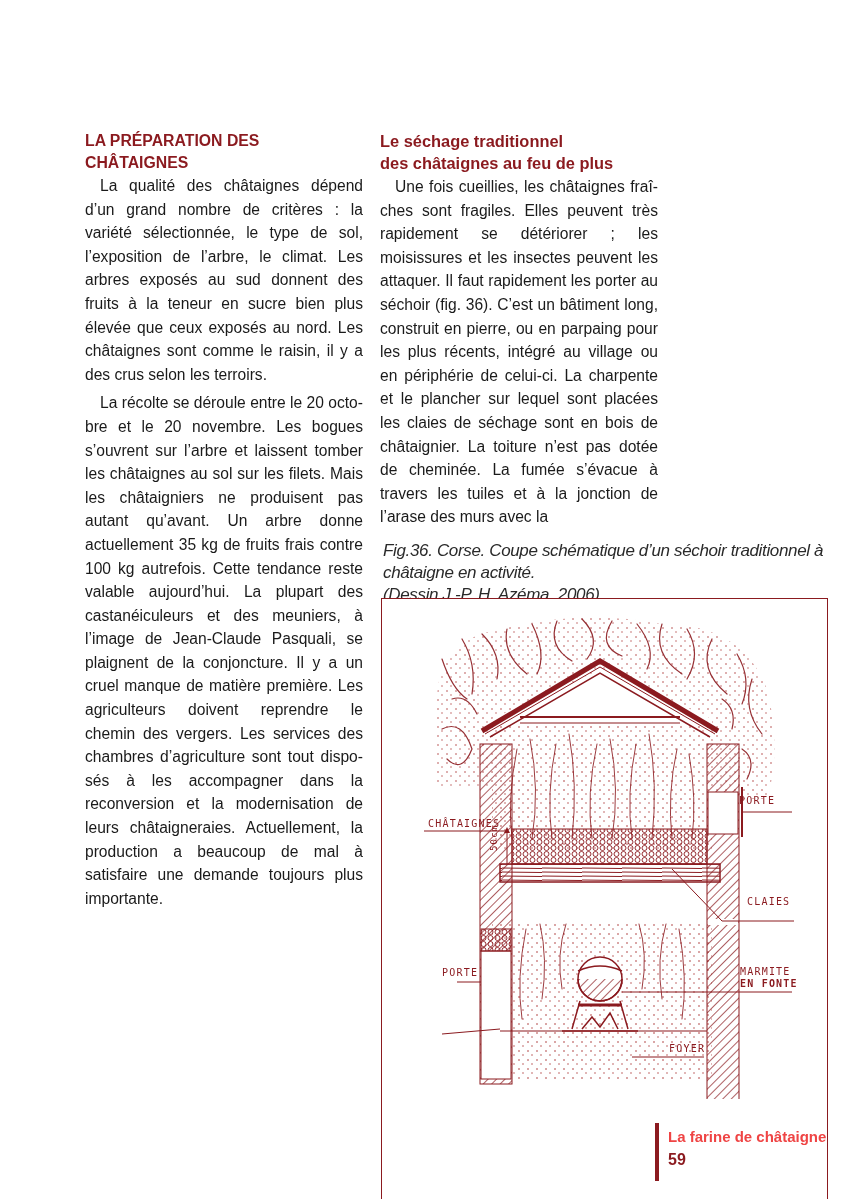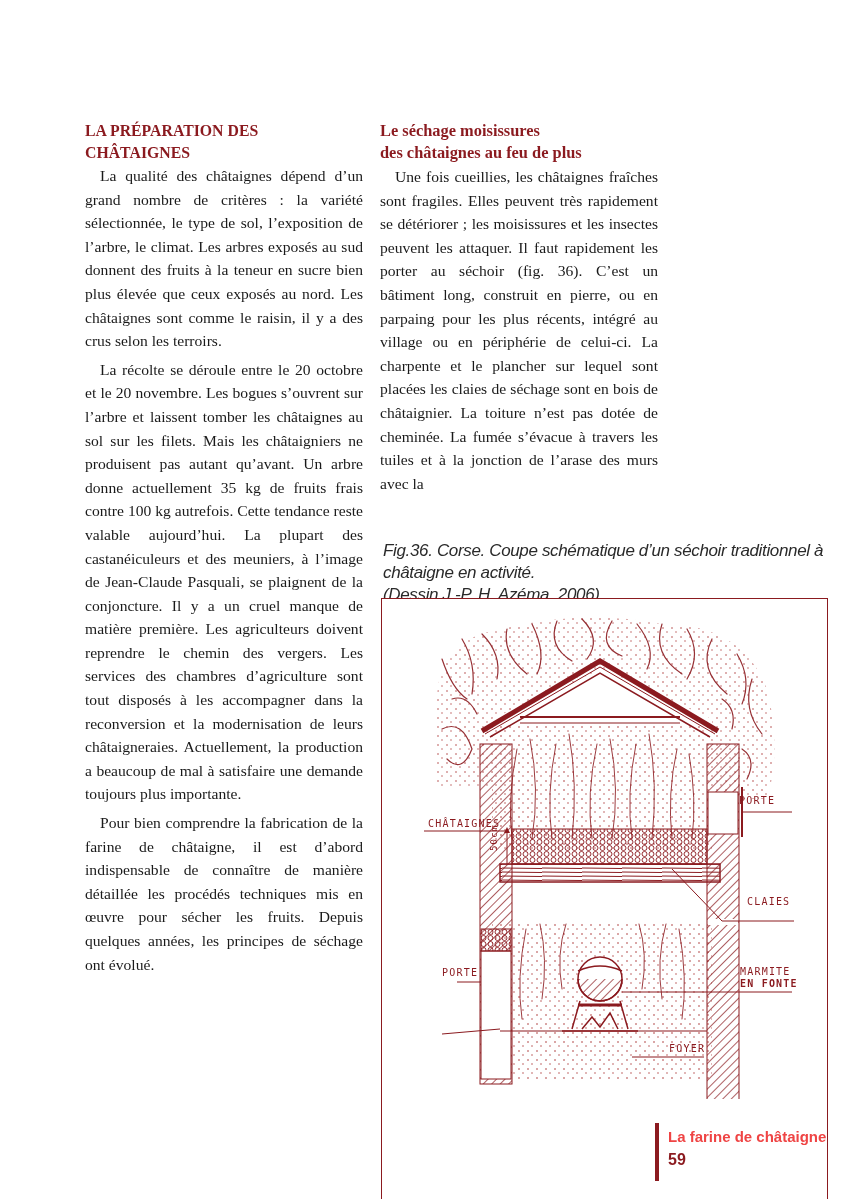--- a/index.html
+++ b/index.html
@@ -1,18 +1,18 @@
 <!DOCTYPE html>
 <html><head>
   <meta charset="utf-8">
   <style>
     html, body { margin: 0; padding: 0; background: #ffffff; }
     body { width: 854px; height: 1199px; position: relative; overflow: hidden;
       font-family: "Liberation Sans", "DejaVu Sans", sans-serif; color: #1a1a1a; }
-    .col { position: absolute; top: 120px; width: 278px; font-size: 15.6px; line-height: 23.6px; font-family: Liberation Serif, serif; }
+    .col { position: absolute; top: 130px; width: 278px; font-size: 15.6px; line-height: 23.6px; }
     .col-left { left: 85px; }
     .col-right { left: 380px; }
     .heading { color: #8b1a1f; font-weight: bold; font-size: 15.8px; line-height: 22px; margin: 0; }
     .heading-left { letter-spacing: 0px; }
     .heading-right { font-size: 16.4px; line-height: 22px; margin-bottom: 1px; }
     p.para { margin: 0 0 5px 0; text-align: justify; text-indent: 15px; hyphens: manual; }
     .caption { position: absolute; left: 383px; top: 540px; width: 450px; font-style: italic;
       font-size: 17px; line-height: 22px; color: #2a2a2a; letter-spacing: -0.35px; }
     .figure { position: absolute; left: 381px; top: 598px; width: 447px; height: 603px;
       border: 1.5px solid #8b1a1f; box-sizing: border-box; background: #fff; }
@@ -23,26 +23,25 @@
     .footer-title { font-weight: bold; font-size: 15px; color: #ef4444; line-height: 22px; margin-top: 3px; }
     .footer-page { font-weight: bold; font-size: 16px; color: #8b1a1f; line-height: 24px; }
   </style>
 </head>
 <body>
 
 <div class="col col-left">
   <h2 class="heading heading-left">LA PRÉPARATION DES CHÂTAIGNES</h2>
   <p class="para">La qualité des châtaignes dépend d’un grand nombre de critères : la variété sélectionnée, le type de sol, l’exposition de l’arbre, le climat. Les arbres exposés au sud donnent des fruits à la teneur en sucre bien plus élevée que ceux exposés au nord. Les châtaignes sont comme le raisin, il y a des crus selon les terroirs.</p>
   <p class="para">La récolte se déroule entre le 20 octo­bre et le 20 novembre. Les bogues s’ou­vrent sur l’arbre et laissent tomber les châtaignes au sol sur les filets. Mais les châtaigniers ne produisent pas autant qu’avant. Un arbre donne actuellement 35 kg de fruits frais contre 100 kg autre­fois. Cette tendance reste valable aujour­d’hui. La plupart des castanéiculeurs et des meuniers, à l’image de Jean-Claude Pasquali, se plaignent de la conjoncture. Il y a un cruel manque de matière pre­mière. Les agriculteurs doivent reprendre le chemin des vergers. Les services des chambres d’agriculture sont tout dispo­sés à les accompagner dans la reconver­sion et la modernisation de leurs châ­taigneraies. Actuellement, la production a beaucoup de mal à satisfaire une demande toujours plus importante.</p>
-  <p class="para">Pour bien comprendre la fabrication de la farine de châtaigne, il est d’abord indispensable de connaître de manière détaillée les procédés techniques mis en œuvre pour sécher les fruits. Depuis quelques années, les principes de séchage ont évolué.</p>
 </div>
 
 <div class="col col-right">
   <h3 class="heading heading-right">
-    <span>Le séchage moisissures</span><br>
+    <span>Le séchage traditionnel</span><br>
     <span>des châtaignes au feu de plus</span>
   </h3>
   <p class="para">Une fois cueillies, les châtaignes fraî­ches sont fragiles. Elles peuvent très rapi­dement se détériorer ; les moisissures et les insectes peuvent les attaquer. Il faut rapidement les porter au séchoir (fig. 36). C’est un bâtiment long, construit en pierre, ou en parpaing pour les plus récents, intégré au village ou en péri­phérie de celui-ci. La charpente et le plan­cher sur lequel sont placées les claies de séchage sont en bois de châtaignier. La toiture n’est pas dotée de cheminée. La fumée s’évacue à travers les tuiles et à la jonction de l’arase des murs avec la</p>
 </div>
 
 <div class="caption">
   <div>Fig.36. Corse. Coupe schématique d’un séchoir traditionnel à châtaigne en activité.</div>
   <div>(Dessin J.-P. H. Azéma, 2006).</div>
 </div>
 

